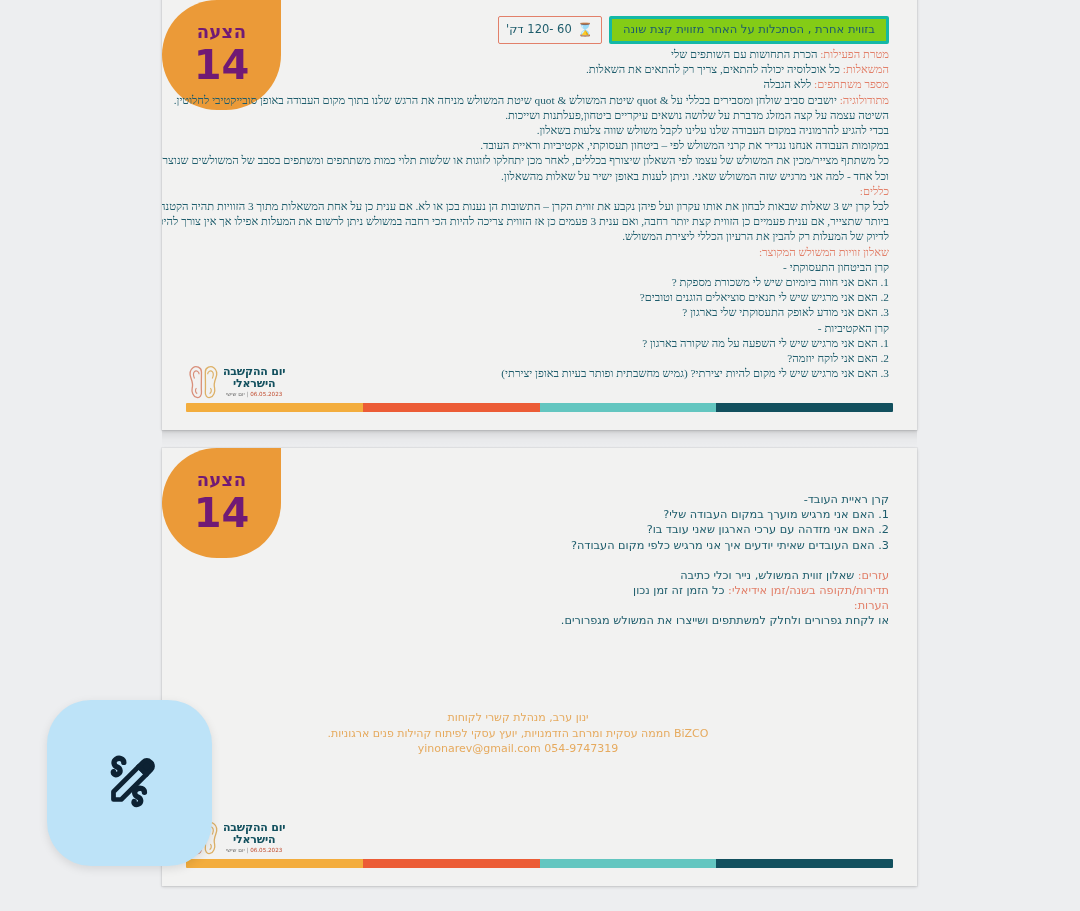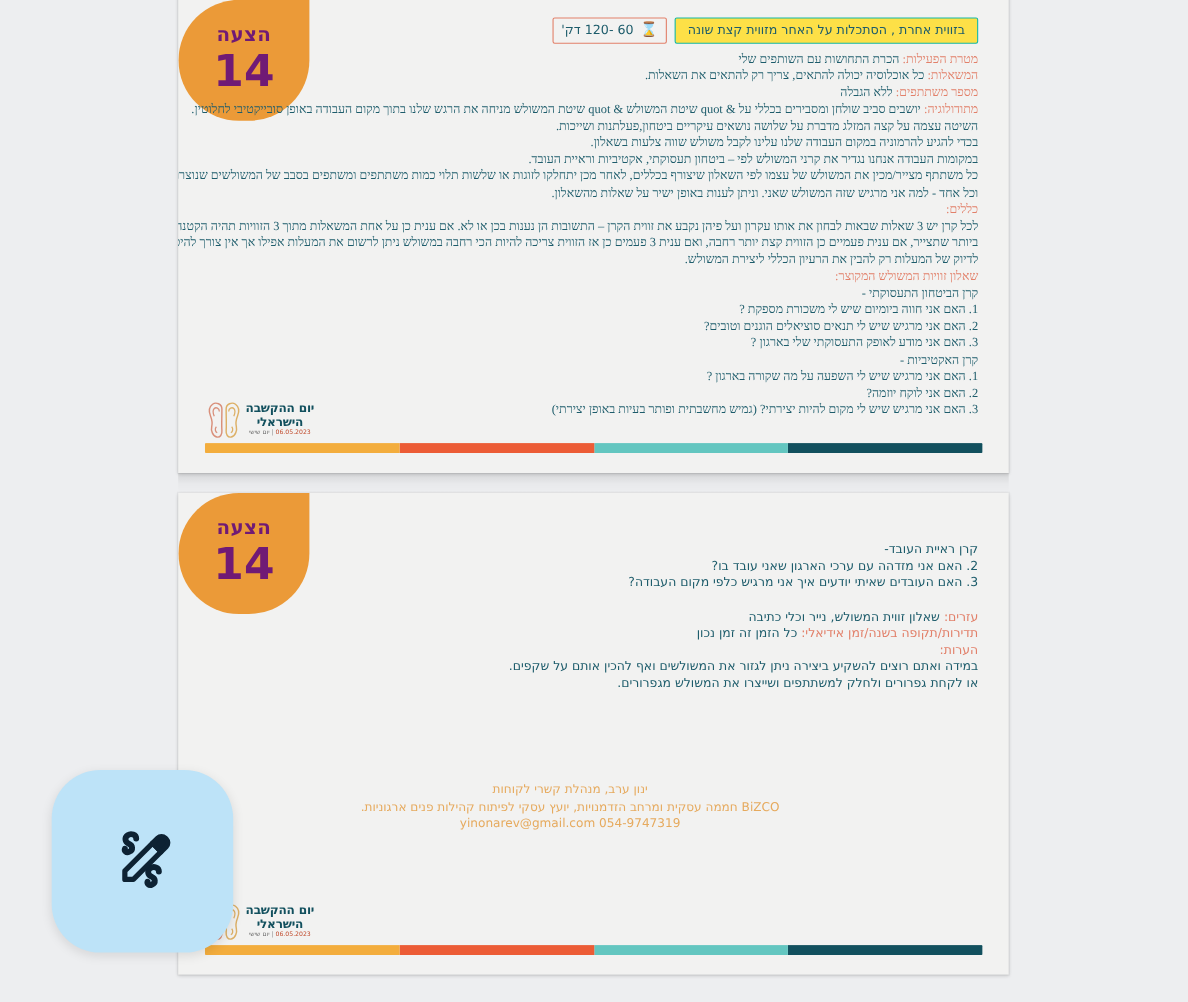--- a/index.html
+++ b/index.html
@@ -76,22 +76,22 @@
   .header-row {
     position: absolute;
     top: 24px;
     right: 28px;
     display: flex;
     flex-direction: row;
     align-items: stretch;
     gap: 7px;
   }
   .header-title-box {
-    border: 1px solid #14b8a6;
-    background: #fde047;
+    border: 3px solid #14b8a6;
+    background: #84cc16;
     border-radius: 2px;
     padding: 3px 11px 4px 11px;
     font-size: 11.5px;
     color: #1d5c6b;
     line-height: 15px;
     white-space: nowrap;
     display: flex;
     align-items: center;
   }
   .header-time-box {
@@ -312,27 +312,27 @@
   <div class="page" id="page-2">
     <div class="page-inner">
 
       <div class="badge">
         <div class="badge-label">הצעה</div>
         <div class="badge-number">14</div>
       </div>
 
       <div class="body-block" id="page2-body">
           <p class="ln"><span>קרן ראיית העובד-</span></p>
+          <p class="ln"><span>1. האם אני מרגיש מוערך במקום העבודה שלי?</span></p>
           <p class="ln"><span>2. האם אני מזדהה עם ערכי הארגון שאני עובד בו?</span></p>
           <p class="ln"><span>3. האם העובדים שאיתי יודעים איך אני מרגיש כלפי מקום העבודה?</span></p>
           <p class="ln blank"></p>
           <p class="ln"><span class="lbl">עזרים:</span><span> שאלון זווית המשולש, נייר וכלי כתיבה</span></p>
           <p class="ln"><span class="lbl">תדירות/תקופה בשנה/זמן אידיאלי:</span><span> כל הזמן זה זמן נכון</span></p>
           <p class="ln"><span class="lbl">הערות:</span></p>
-          <p class="ln"><span>במידה ואתם רוצים להשקיע ביצירה ניתן לגזור את המשולשים ואף להכין אותם על שקפים.</span></p>
           <p class="ln"><span>או לקחת גפרורים ולחלק למשתתפים ושייצרו את המשולש מגפרורים.</span></p>
         </div>
 
       <div class="contact-block" id="page2-contact">
           <p class="ln">ינון ערב, מנהלת קשרי לקוחות</p>
           <p class="ln">BiZCO חממה עסקית ומרחב הזדמנויות, יועץ עסקי לפיתוח קהילות פנים ארגוניות.</p>
           <p class="ln">yinonarev@gmail.com 054-9747319</p>
         </div>
 
       <div class="footer">

